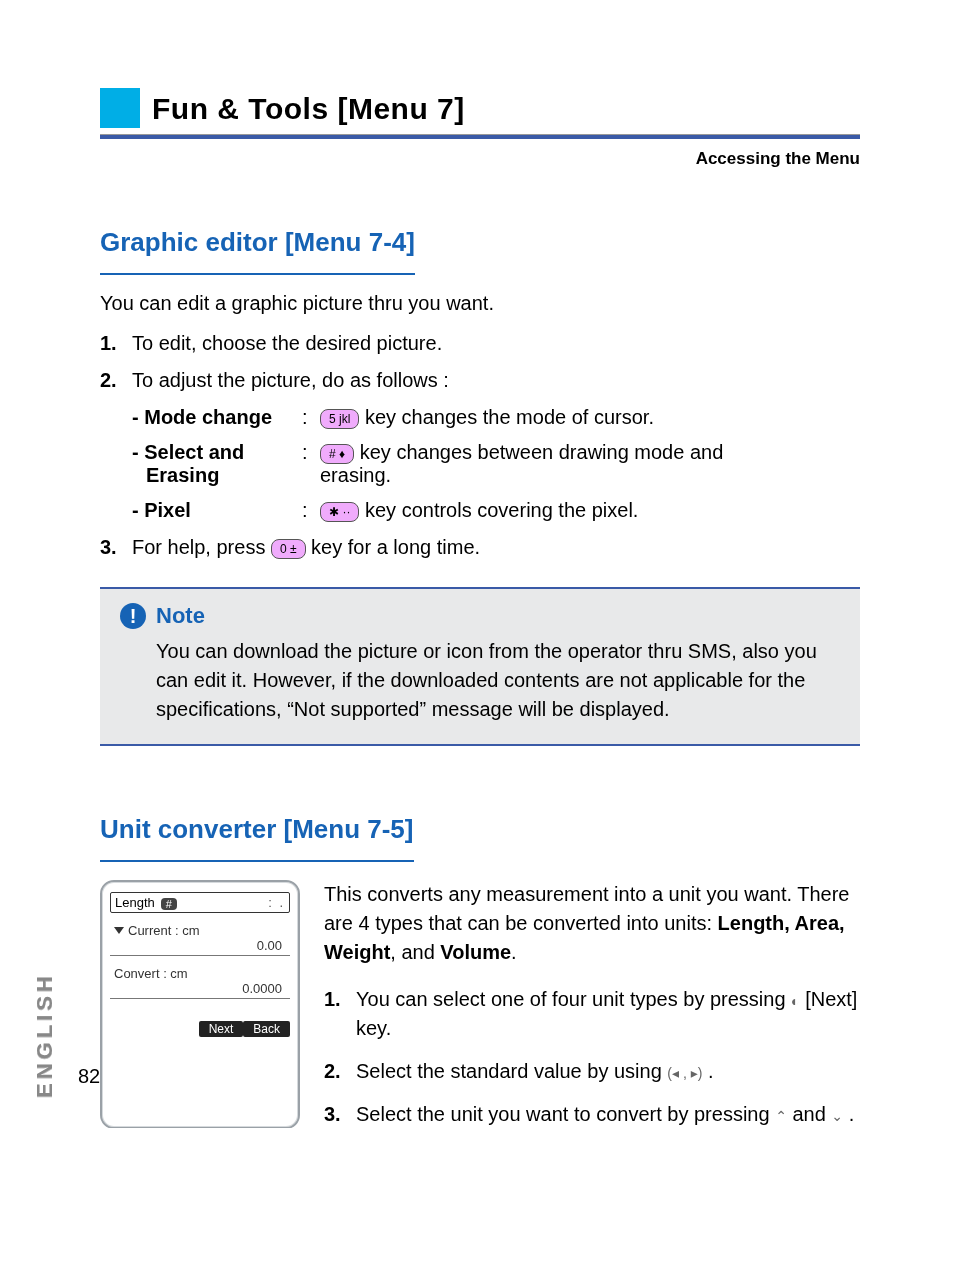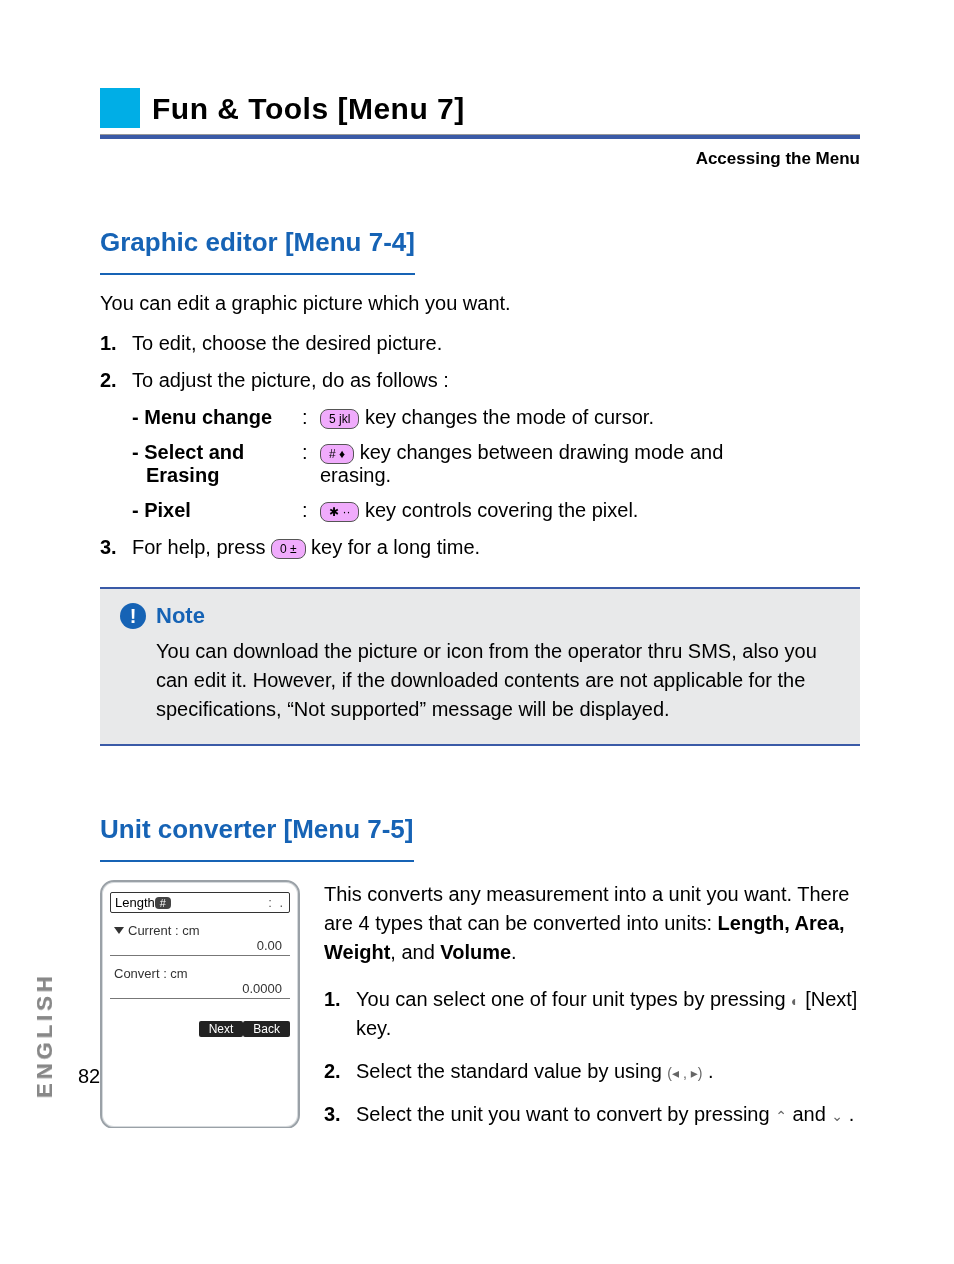--- a/index.html
+++ b/index.html
@@ -21,21 +21,21 @@
   .sub-row{display:flex;margin-top:12px;align-items:flex-start;}
   .sub-label{font-weight:bold;min-width:170px;}
   .sub-colon{min-width:18px;}
   .keycap{display:inline-block;border:1px solid #555;border-radius:8px;padding:0 8px;font-size:12px;line-height:18px;vertical-align:middle;background:#f0abfc;font-family:Arial;}
   .note-box{margin-top:28px;border-top:2px solid #3a5aa7;border-bottom:2px solid #3a5aa7;background:#e8e9ea;padding:14px 20px 20px 20px;}
   .note-head{display:flex;align-items:center;color:#1663b5;font-weight:bold;font-size:22px;gap:10px;}
   .note-icon{width:26px;height:26px;border-radius:50%;background:#1663b5;color:#fff;display:flex;align-items:center;justify-content:center;font-weight:bold;font-size:20px;}
   .note-body{font-size:20px;margin-left:36px;margin-top:8px;line-height:1.45;}
   .uc-row{display:flex;gap:24px;margin-top:18px;}
   .phone{width:180px;border:2px solid #9aa1a7;border-radius:14px;padding:10px 8px 8px 8px;background:#fff;box-shadow:inset 0 0 0 1px #d6dadd;}
-  .ph-top{border:1px solid #333;border-radius:2px;padding:2px 4px;font-size:13px;display:flex;align-items:center;}
+  .ph-top{border:1px solid #333;border-radius:2px;padding:2px 4px;font-size:13px;display:flex;align-items:flex-end;gap:6px;}
   .ph-hash{background:#444;color:#fff;border-radius:4px;padding:0 5px;font-size:11px;}
   .ph-dots{flex:1;text-align:right;letter-spacing:2px;color:#555;}
   .ph-sec{margin-top:8px;font-size:13px;color:#333;border-bottom:1px solid #777;padding:2px 4px;}
   .ph-cur{display:flex;align-items:center;gap:4px;}
   .tri{width:0;height:0;border-left:5px solid transparent;border-right:5px solid transparent;border-top:7px solid #333;display:inline-block;}
   .ph-val{text-align:right;padding-right:4px;}
   .ph-soft{display:flex;justify-content:flex-end;margin-top:22px;}
   .softkey{background:#222;color:#fff;font-size:12px;padding:1px 10px;border-radius:2px;}
   .uc-text{flex:1;font-size:20px;line-height:1.45;}
   .uc-text ol.num{margin-top:18px;}
@@ -50,36 +50,36 @@
   <div class="content">
     <div class="title-row">
       <div class="title-block"></div>
       <div class="page-title">Fun &amp; Tools [Menu 7]</div>
     </div>
     <div class="rule-thin"></div>
     <div class="rule-thick"></div>
     <div class="subhead">Accessing the Menu</div>
 
     <div class="h2-wrap"><span class="h2">Graphic editor [Menu 7-4]</span></div>
-    <div class="body">You can edit a graphic picture which you want.</div>
+    <div class="body">You can edit a graphic picture thru you want.</div>
 
     <ol class="num">
       <li>
         <span class="num-lbl">1.</span>
         <span>To edit, choose the desired picture.</span>
       </li>
       <li>
         <span class="num-lbl">2.</span>
         <span>To adjust the picture, do as follows :</span>
       </li>
     </ol>
 
     <div class="sub">
       <div class="sub-row">
-        <div class="sub-label">- Menu change</div>
+        <div class="sub-label">- Mode change</div>
         <div class="sub-colon">:</div>
         <div>
           <span class="keycap">5 jkl</span>
           <span> key changes the mode of cursor.</span>
         </div>
       </div>
       <div class="sub-row">
         <div class="sub-label">
           <div>- Select and</div>
           <div style="padding-left:14px">Erasing</div>

